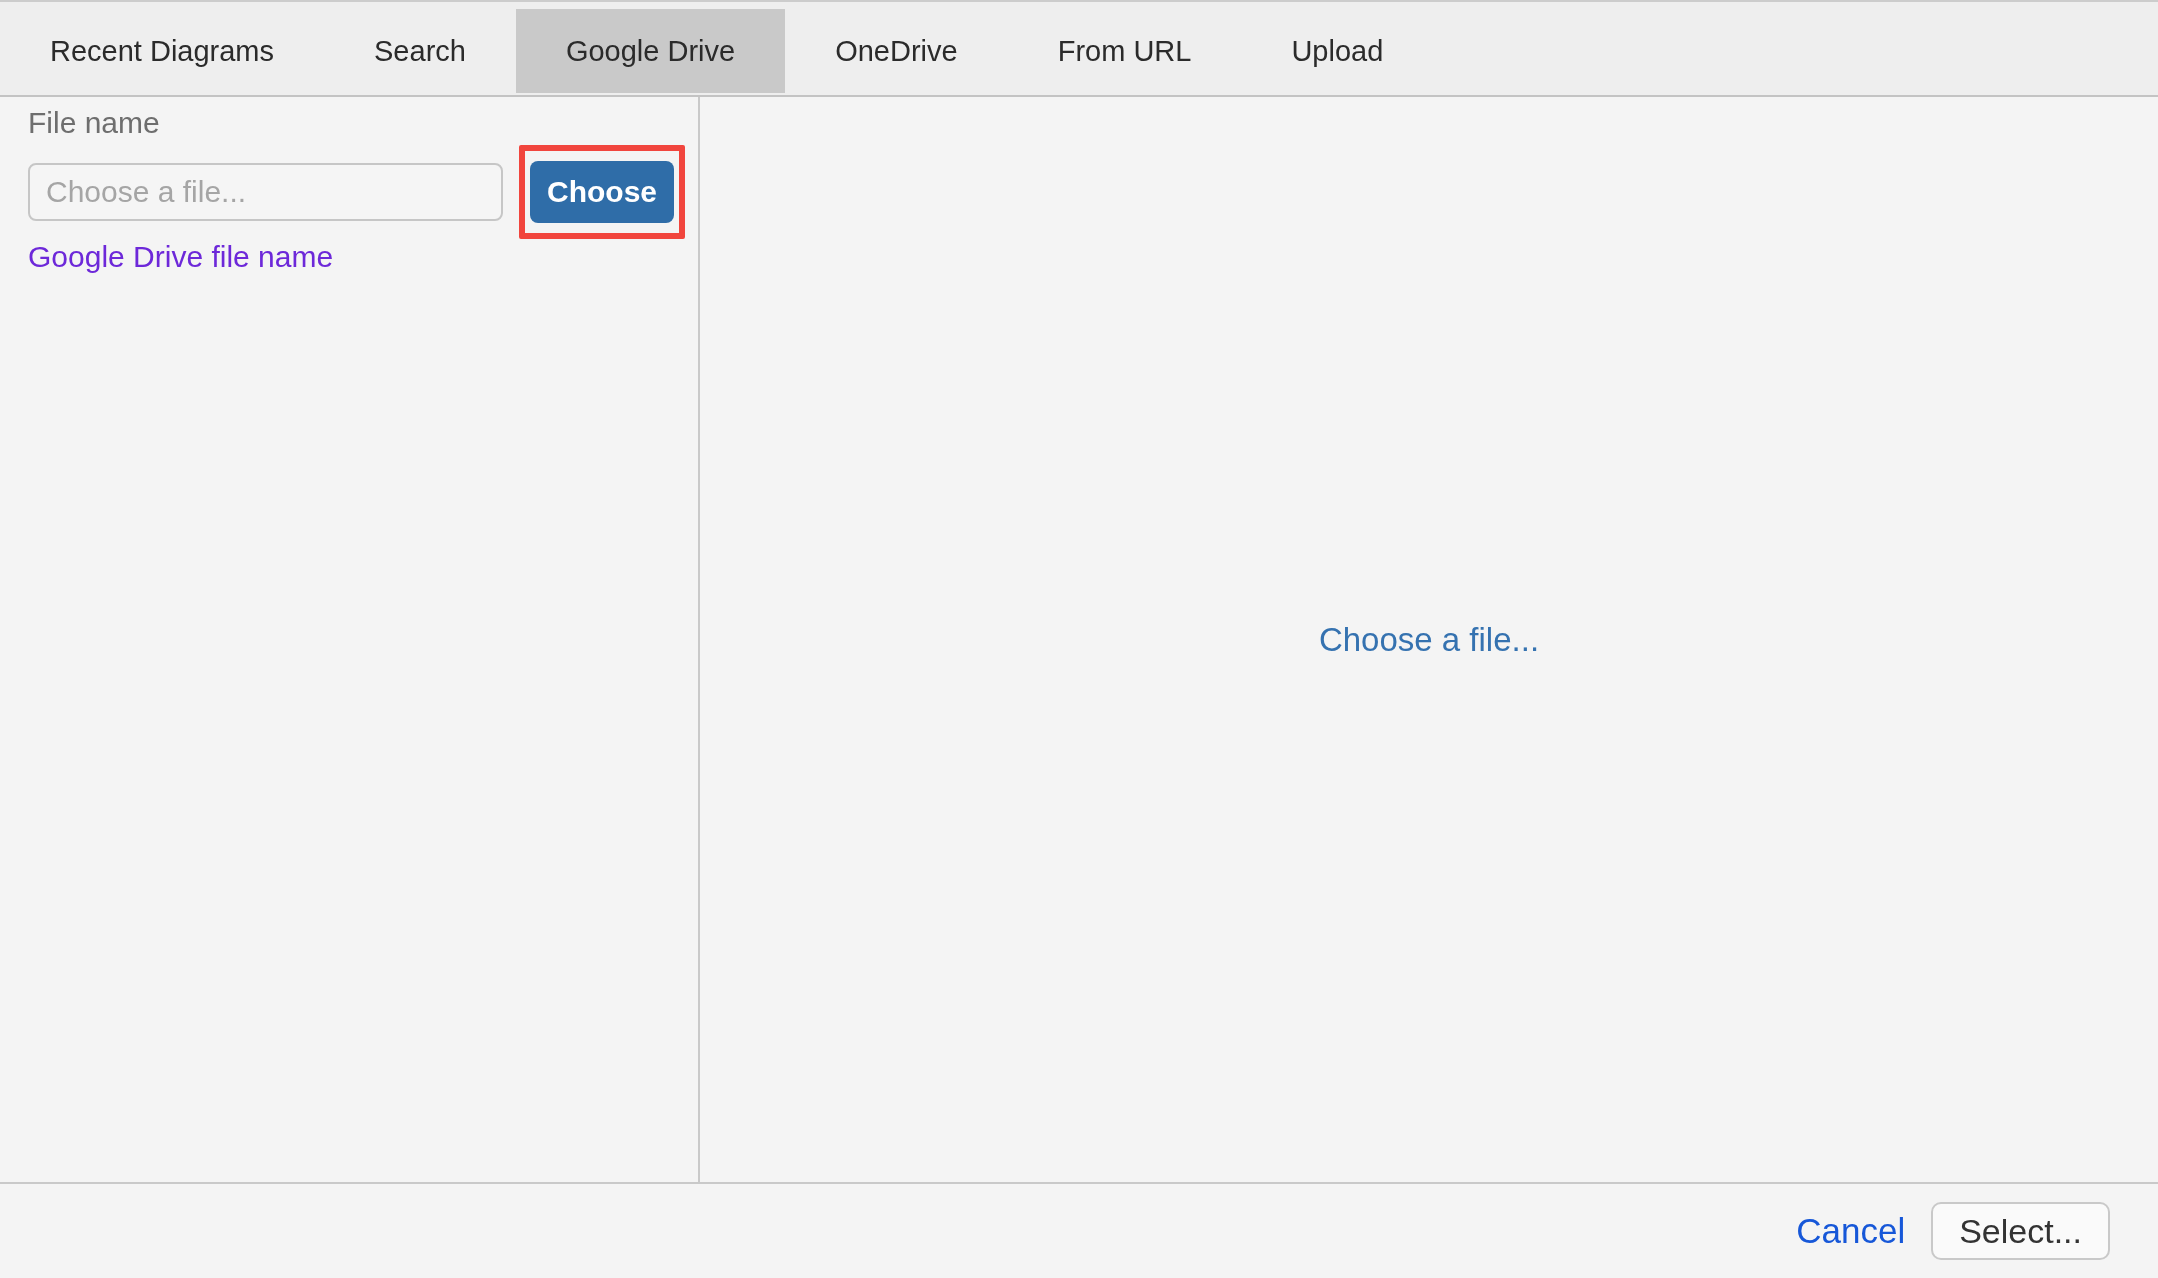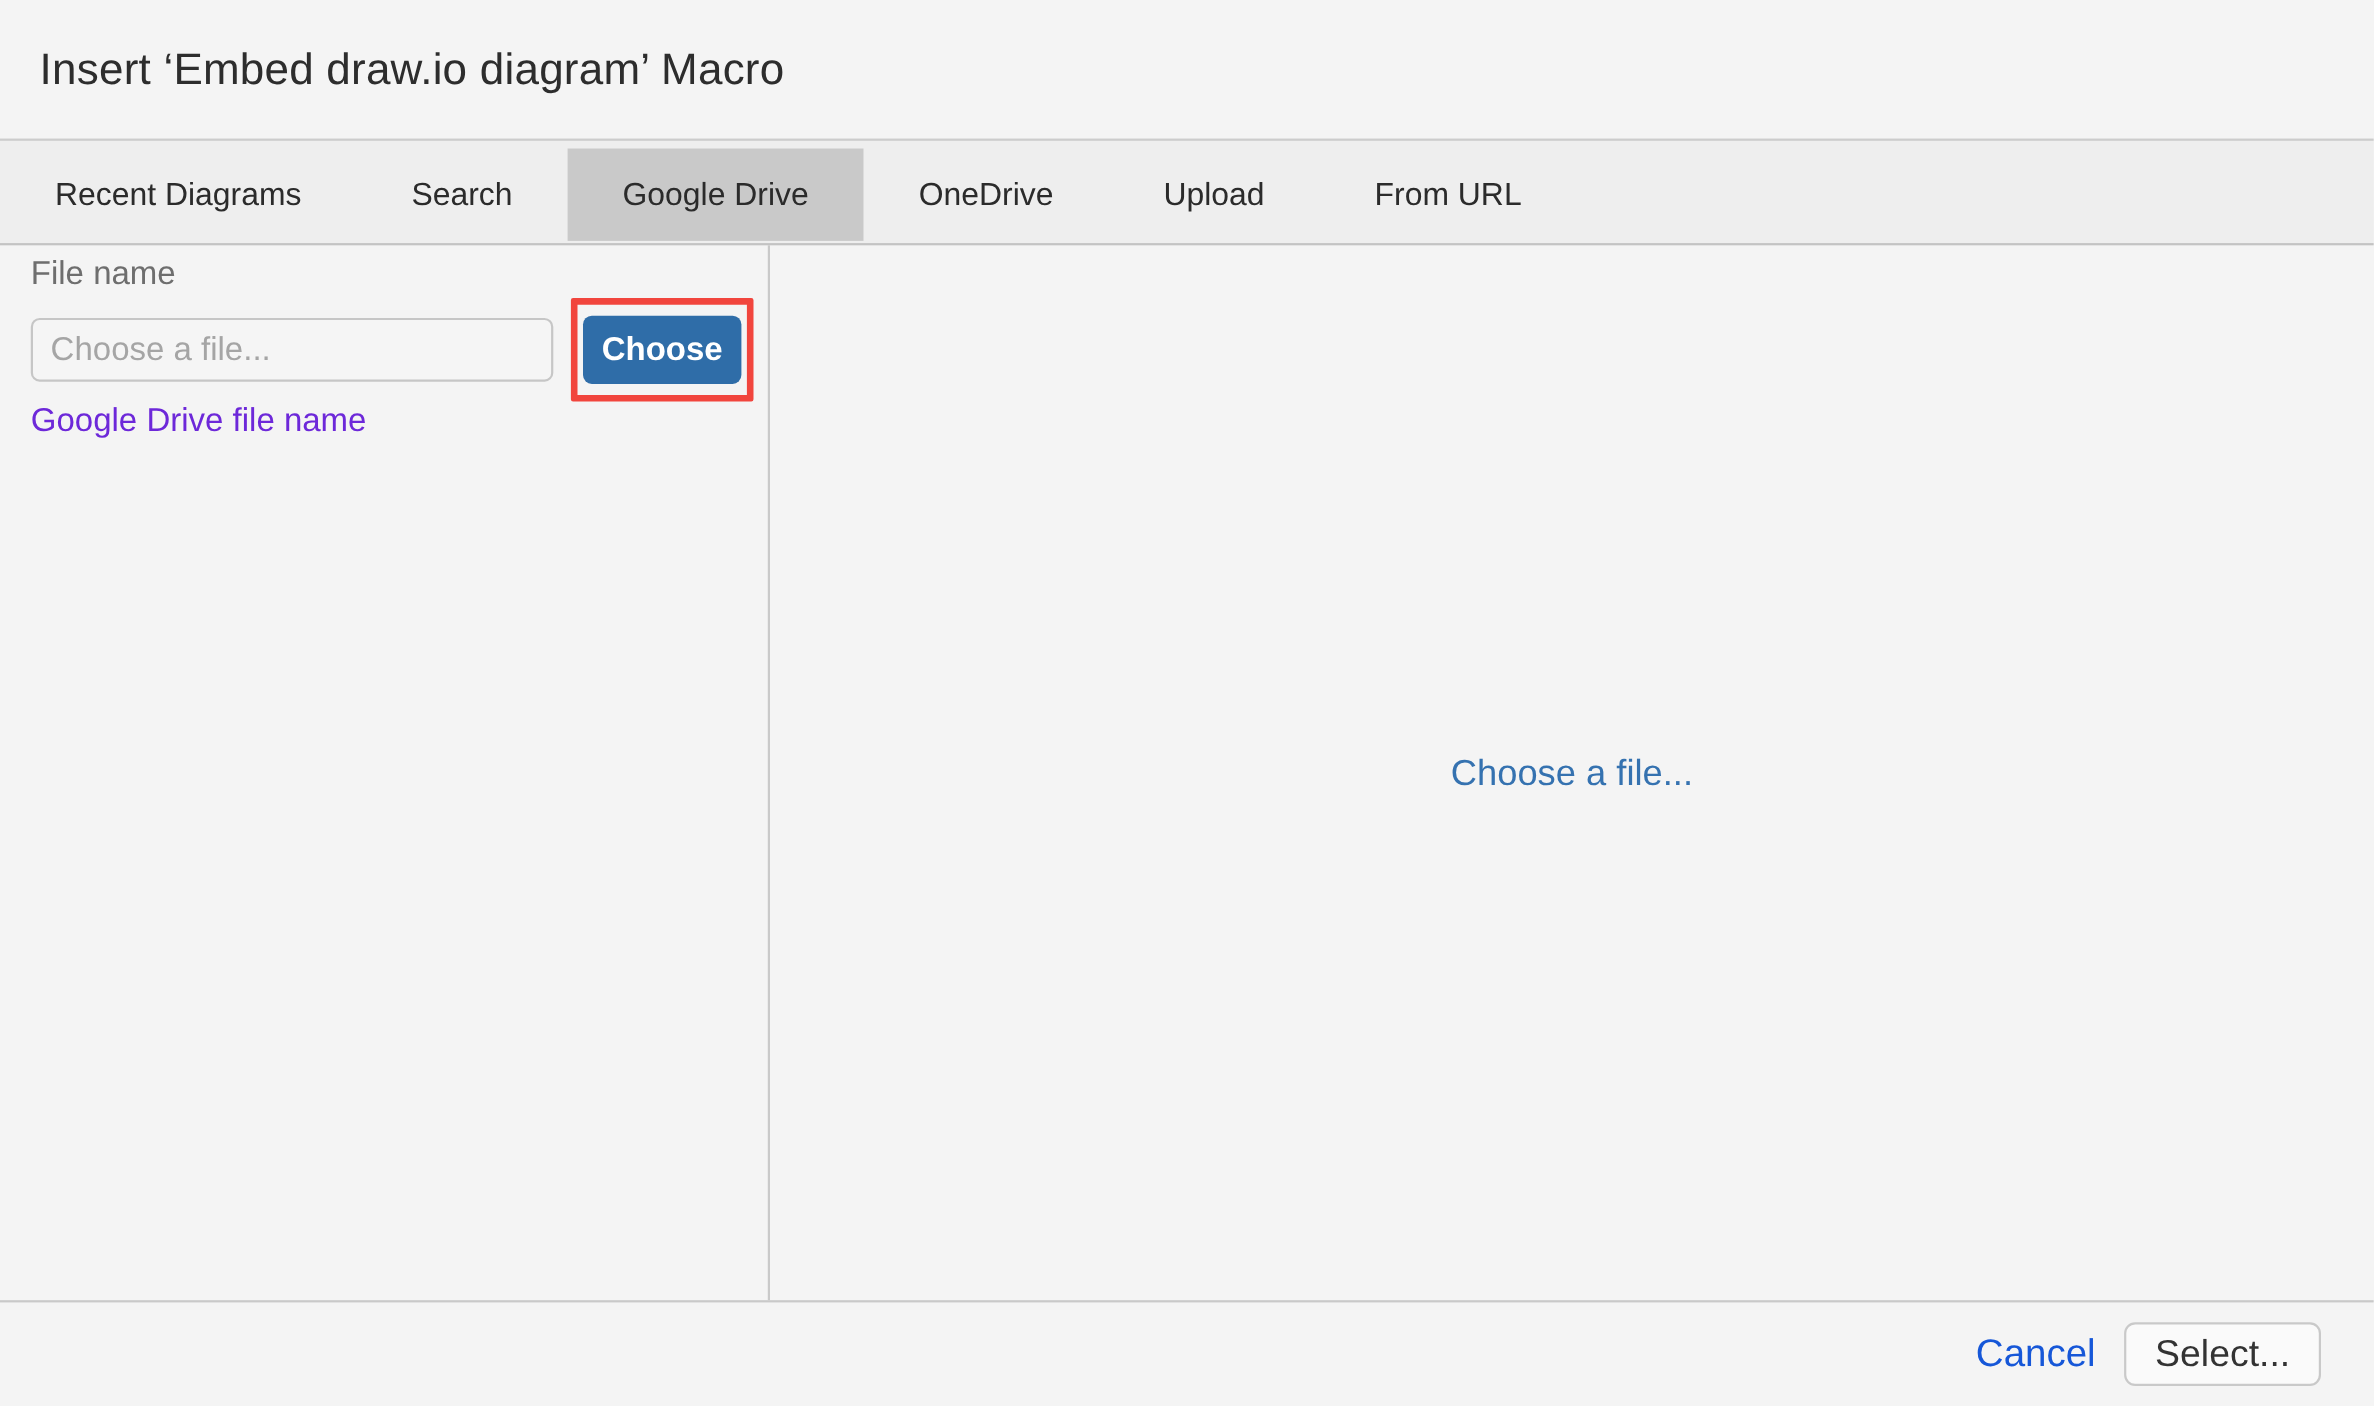--- a/index.html
+++ b/index.html
@@ -80,31 +80,28 @@
     font-family:"Liberation Sans", sans-serif;
     font-size:34px; color:#333333; cursor:pointer;
     display:flex; align-items:center; justify-content:center;
   }
 </style>
 </head>
 <body>
 
 <div class="dialog">
 
-  <div class="header">
-    <span class="title">Insert ‘Embed draw.io diagram’ Macro</span>
-  </div>
 
   <div class="tabbar">
     <div class="tab">Recent Diagrams</div>
     <div class="tab">Search</div>
     <div class="tab selected">Google Drive</div>
     <div class="tab">OneDrive</div>
+    <div class="tab">From URL</div>
     <div class="tab">Upload</div>
-    <div class="tab">From URL</div>
   </div>
 
   <div class="content">
 
     <div class="left-panel">
       <div class="field-label">File name</div>
 
       <div class="field-row">
         <input class="file-input" type="text" placeholder="Choose a file..." style="">
         <div class="highlight-box">

